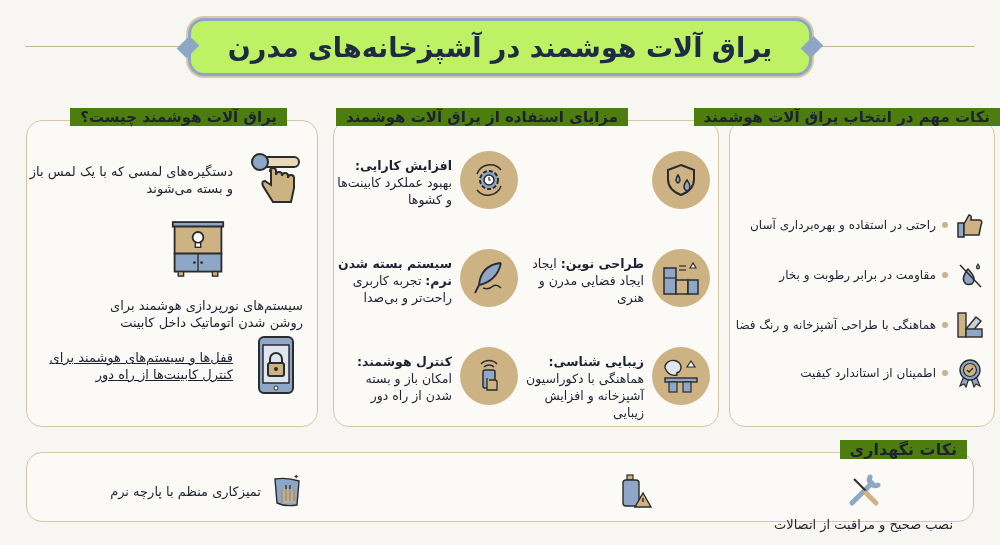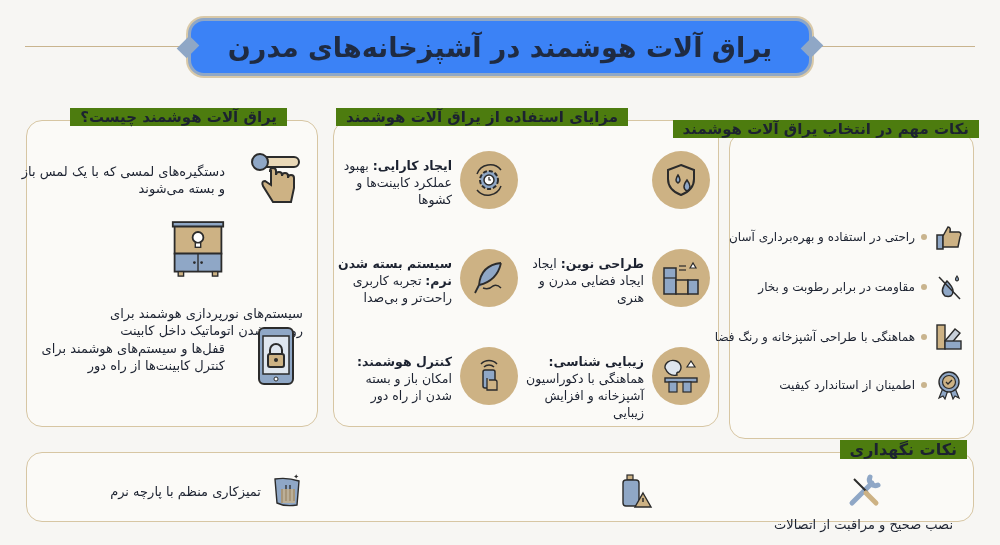--- a/index.html
+++ b/index.html
@@ -11,21 +11,21 @@
     position: relative;
     overflow: hidden;
     direction: rtl;
   }
   .title-line {
     position: absolute; top: 46px; height: 1px; background: #c9b48e;
   }
   .title-frame {
     position: absolute; left: 188px; top: 18px; width: 624px; height: 58px;
     border: 3px solid #8fa7c6; border-radius: 16px;
-    background: #3b82f6;
+    background: #bef264;
     box-shadow: 0 0 0 2px #d9c9a8;
     display: flex; align-items: center; justify-content: center;
   }
   .title-frame::before, .title-frame::after {
     content: ""; position: absolute; top: 17px; width: 14px; height: 18px;
     background: #8fa7c6;
     transform: rotate(45deg);
   }
   .title-frame::before { left: -10px; }
   .title-frame::after { right: -10px; }
@@ -40,35 +40,35 @@
     background: #fbfaf7;
   }
   .panel-title {
     position: absolute; top: -13px; padding: 0 10px;
     background: #4d7c0f;
     font-size: 15px; font-weight: bold; color: #1c2230;
     white-space: nowrap;
   }
   .p-left   { left: 26px;  top: 120px; width: 292px; height: 307px; }
   .p-mid    { left: 333px; top: 120px; width: 386px; height: 307px; }
-  .p-right  { left: 729px; top: 132px; width: 245px; height: 307px; }
+  .p-right  { left: 729px; top: 120px; width: 266px; height: 307px; }
   .p-bottom { left: 26px;  top: 452px; width: 948px; height: 70px; }
 
   .p-left .panel-title { right: 30px; }
   .p-mid .panel-title { right: 90px; }
   .p-right .panel-title { right: -6px; }
   .p-bottom .panel-title { right: 6px; font-size: 16px; }
 
   .left-item {
-    position: absolute; right: 14px; display: flex; align-items: center; gap: 24px;
+    position: absolute; right: 14px; display: flex; align-items: center; gap: 16px;
   }
   .left-item .txt { font-size: 13px; line-height: 17px; text-align: right; width: 210px; }
   .li-1 { top: 28px; }
   .li-2 { top: 98px; flex-direction: column; }
-  .li-3 { top: 205px; }
+  .li-3 { top: 214px; text-decoration: underline; }
 
   .icon-box { width: 54px; height: 62px; display: flex; align-items: center; justify-content: center; flex-shrink: 0; }
 
   .mid-item {
     position: absolute; display: flex; align-items: flex-start; gap: 8px;
   }
   .mid-item .circle {
     width: 58px; height: 58px; border-radius: 50%; background: #cdb284;
     display: flex; align-items: center; justify-content: center; flex-shrink: 0;
   }
@@ -171,21 +171,21 @@
   <div class="mid-item m-l1">
     <div class="circle">
       <svg width="40" height="40" viewBox="0 0 40 40">
         <path d="M8 14 a14 14 0 0 1 24 -4" fill="none" stroke="#2b2b2b" stroke-width="1.5"></path>
         <path d="M32 26 a14 14 0 0 1 -24 4" fill="none" stroke="#2b2b2b" stroke-width="1.5"></path>
         <circle cx="20" cy="20" r="9" fill="#8fa7c6" stroke="#2b2b2b" stroke-width="2" stroke-dasharray="4 2"></circle>
         <circle cx="20" cy="20" r="5" fill="#fff" stroke="#2b2b2b" stroke-width="1.5"></circle>
         <path d="M20 17 v3 h2" stroke="#2b2b2b" stroke-width="1.2" fill="none"></path>
       </svg>
     </div>
-    <div class="txt"><b>ایجاد کارایی:</b> <span>بهبود عملکرد کابینت‌ها و کشوها</span></div>
+    <div class="txt"><b>افزایش کارایی:</b> <span>بهبود عملکرد کابینت‌ها و کشوها</span></div>
   </div>
 
   <div class="mid-item m-l2">
     <div class="circle">
       <svg width="40" height="40" viewBox="0 0 40 40">
         <path d="M32 5 q-20 2 -22 22 l-4 8 M10 27 q18 -4 22 -22" fill="#8fa7c6" stroke="#2b2b2b" stroke-width="1.8"></path>
         <path d="M14 30 q6 2 10 -2 q4 -2 8 2" fill="none" stroke="#2b2b2b" stroke-width="1.5"></path>
       </svg>
     </div>
     <div class="txt"><b>سیستم بسته شدن نرم:</b> <span>تجربه کاربری راحت‌تر و بی‌صدا</span></div>

